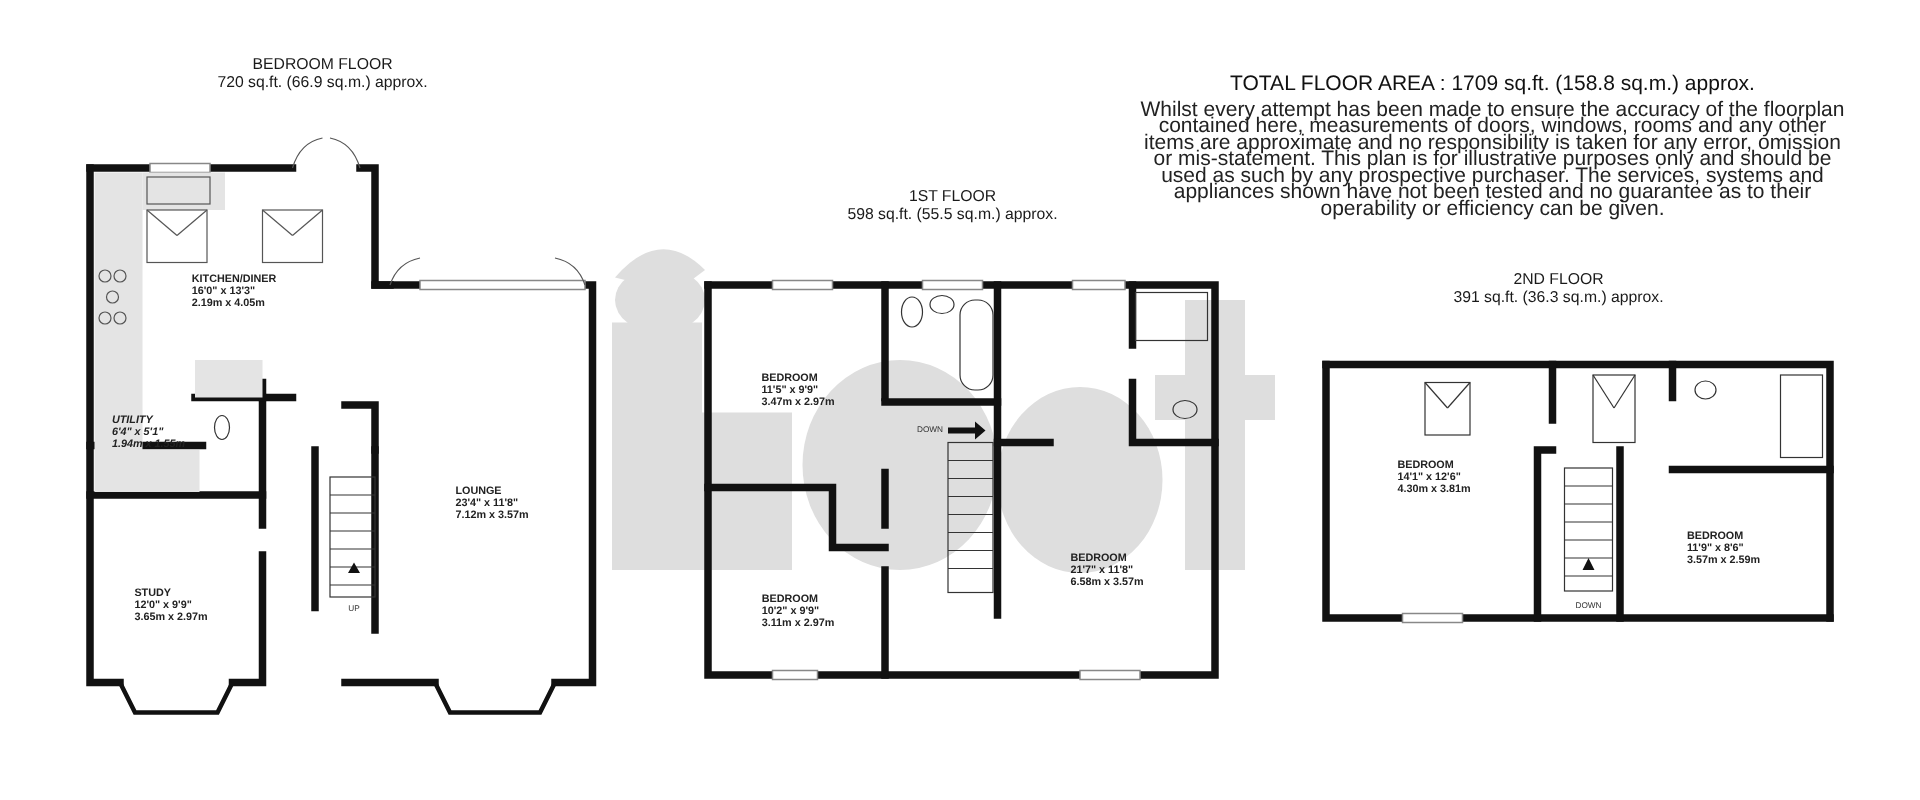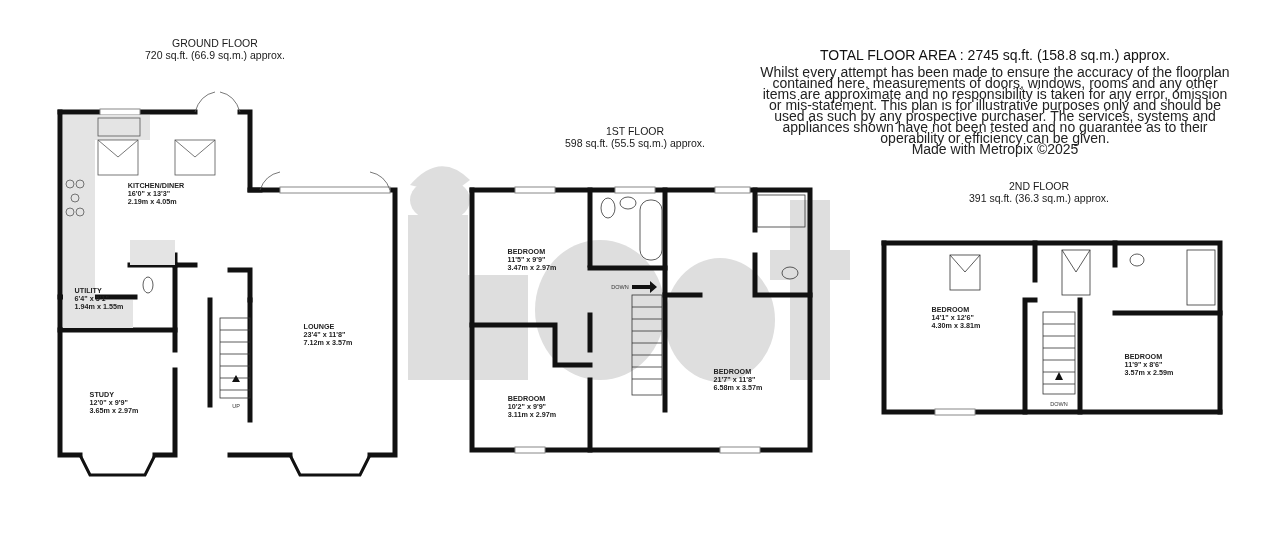--- a/index.html
+++ b/index.html
@@ -168,44 +168,43 @@
     <ellipse cx="1137" cy="260" rx="7" ry="6"></ellipse>
   </g>
   <g fill="#111">
     <path d="M236 395 L236 382 L232 382 L236 375 L240 382 L236 382 Z"></path>
     <path d="M632 285 L650 285 L650 281 L657 287 L650 293 L650 289 L632 289 Z"></path>
     <path d="M1059 393 L1059 380 L1055 380 L1059 372 L1063 380 L1059 380 Z"></path>
   </g>
 </svg>
 
 <div class="floor-title" style="left:110px; top:37px; width:210px;">
-  <div>GROUND FLOOR</div>
+  <div>BEDROOM FLOOR</div>
   <div>720 sq.ft. (66.9 sq.m.) approx.</div>
 </div>
 <div class="floor-title" style="left:530px; top:125px; width:210px;">
   <div>1ST FLOOR</div>
   <div>598 sq.ft. (55.5 sq.m.) approx.</div>
 </div>
 <div class="floor-title" style="left:934px; top:180px; width:210px;">
   <div>2ND FLOOR</div>
   <div>391 sq.ft. (36.3 sq.m.) approx.</div>
 </div>
 
 <div class="total">
-  <div class="head">TOTAL FLOOR AREA : 2745 sq.ft. (158.8 sq.m.) approx.</div>
+  <div class="head">TOTAL FLOOR AREA : 1709 sq.ft. (158.8 sq.m.) approx.</div>
   <div class="disc">Whilst every attempt has been made to ensure the accuracy of the floorplan contained here, measurements of doors, windows, rooms and any other items are approximate and no responsibility is taken for any error, omission or mis-statement. This plan is for illustrative purposes only and should be used as such by any prospective purchaser. The services, systems and appliances shown have not been tested and no guarantee as to their operability or efficiency can be given.</div>
-  <div class="disc" style="margin-top:0">Made with Metropix ©2025</div>
 </div>
 
 <div class="room-label" style="left:156px; top:182px;">
   <span>KITCHEN/DINER</span>
   <span class="dim">16'0"  x 13'3"</span>
   <span class="dim">2.19m  x 4.05m</span>
 </div>
-<div class="room-label" style="left:99px; top:287px;">
+<div class="room-label" style="left:99px; top:276px;font-style:italic;">
   <span>UTILITY</span>
   <span class="dim">6'4"  x 5'1"</span>
   <span class="dim">1.94m  x 1.55m</span>
 </div>
 <div class="room-label" style="left:114px; top:391px;">
   <span>STUDY</span>
   <span class="dim">12'0"  x 9'9"</span>
   <span class="dim">3.65m  x 2.97m</span>
 </div>
 <div class="room-label" style="left:328px; top:323px;">

